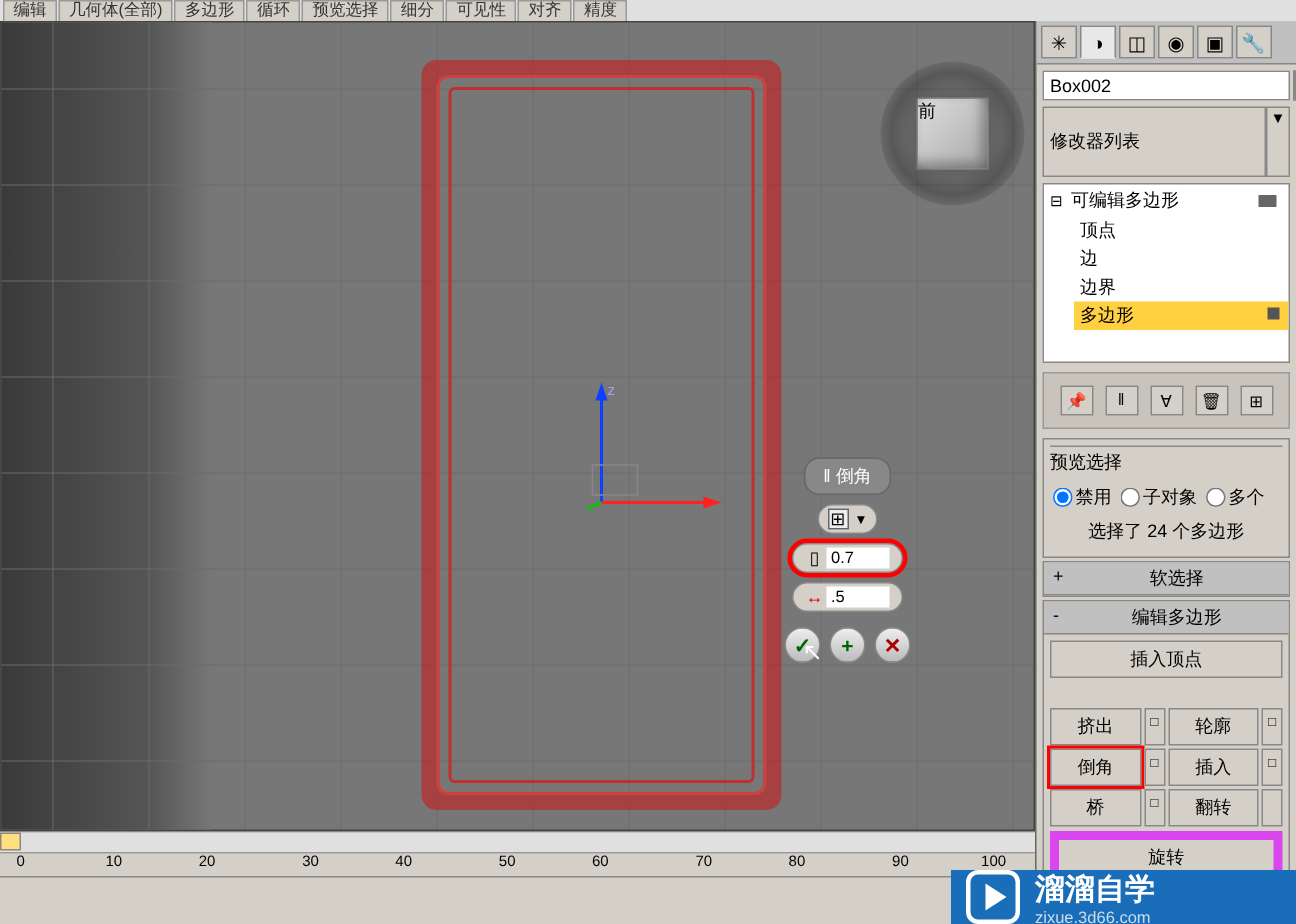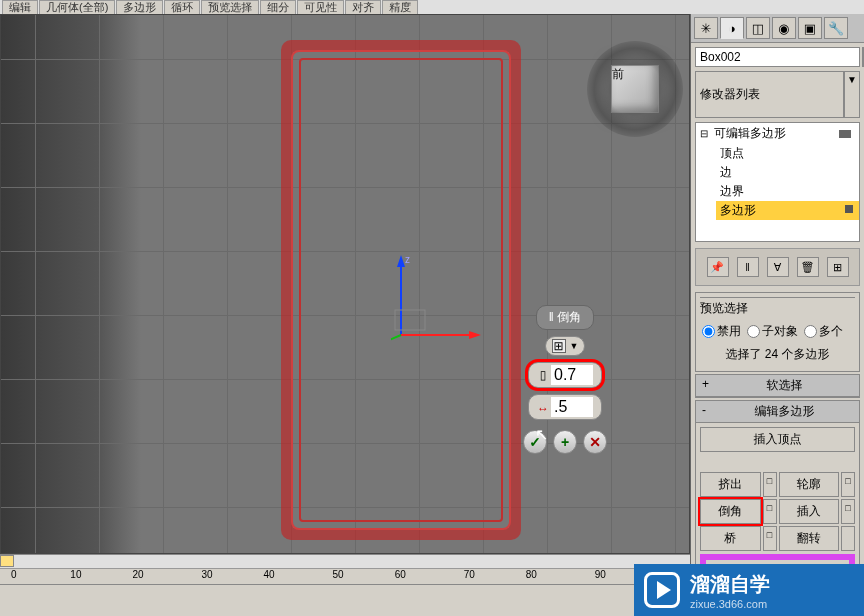--- a/index.html
+++ b/index.html
@@ -161,21 +161,21 @@
       width: 74px;
     }
     .caddy-spinner.highlight {
       outline: 3px solid #ff0000;
     }
     .caddy-spinner .icon { width: 16px; display: flex; justify-content: center; }
     .caddy-spinner input {
       border: none;
       background: #fff;
       width: 42px;
-      font-size: 16px;
+      font-size: 11px;
       padding: 1px 3px;
     }
     .caddy-buttons {
       display: flex;
       gap: 6px;
       margin-top: 4px;
     }
     .caddy-btn {
       width: 24px;
       height: 24px;
@@ -425,21 +425,21 @@
       font-size: 10px;
       transform: translateX(-50%);
     }
     
     
     .watermark {
       position: absolute;
       right: 0;
       bottom: 0;
       width: 230px;
-      height: 52px;
+      height: 36px;
       background: #1a6db8;
       color: #fff;
       display: flex;
       align-items: center;
       padding: 0 10px;
       gap: 10px;
     }
     .watermark .play-icon {
       width: 36px;
       height: 36px;

